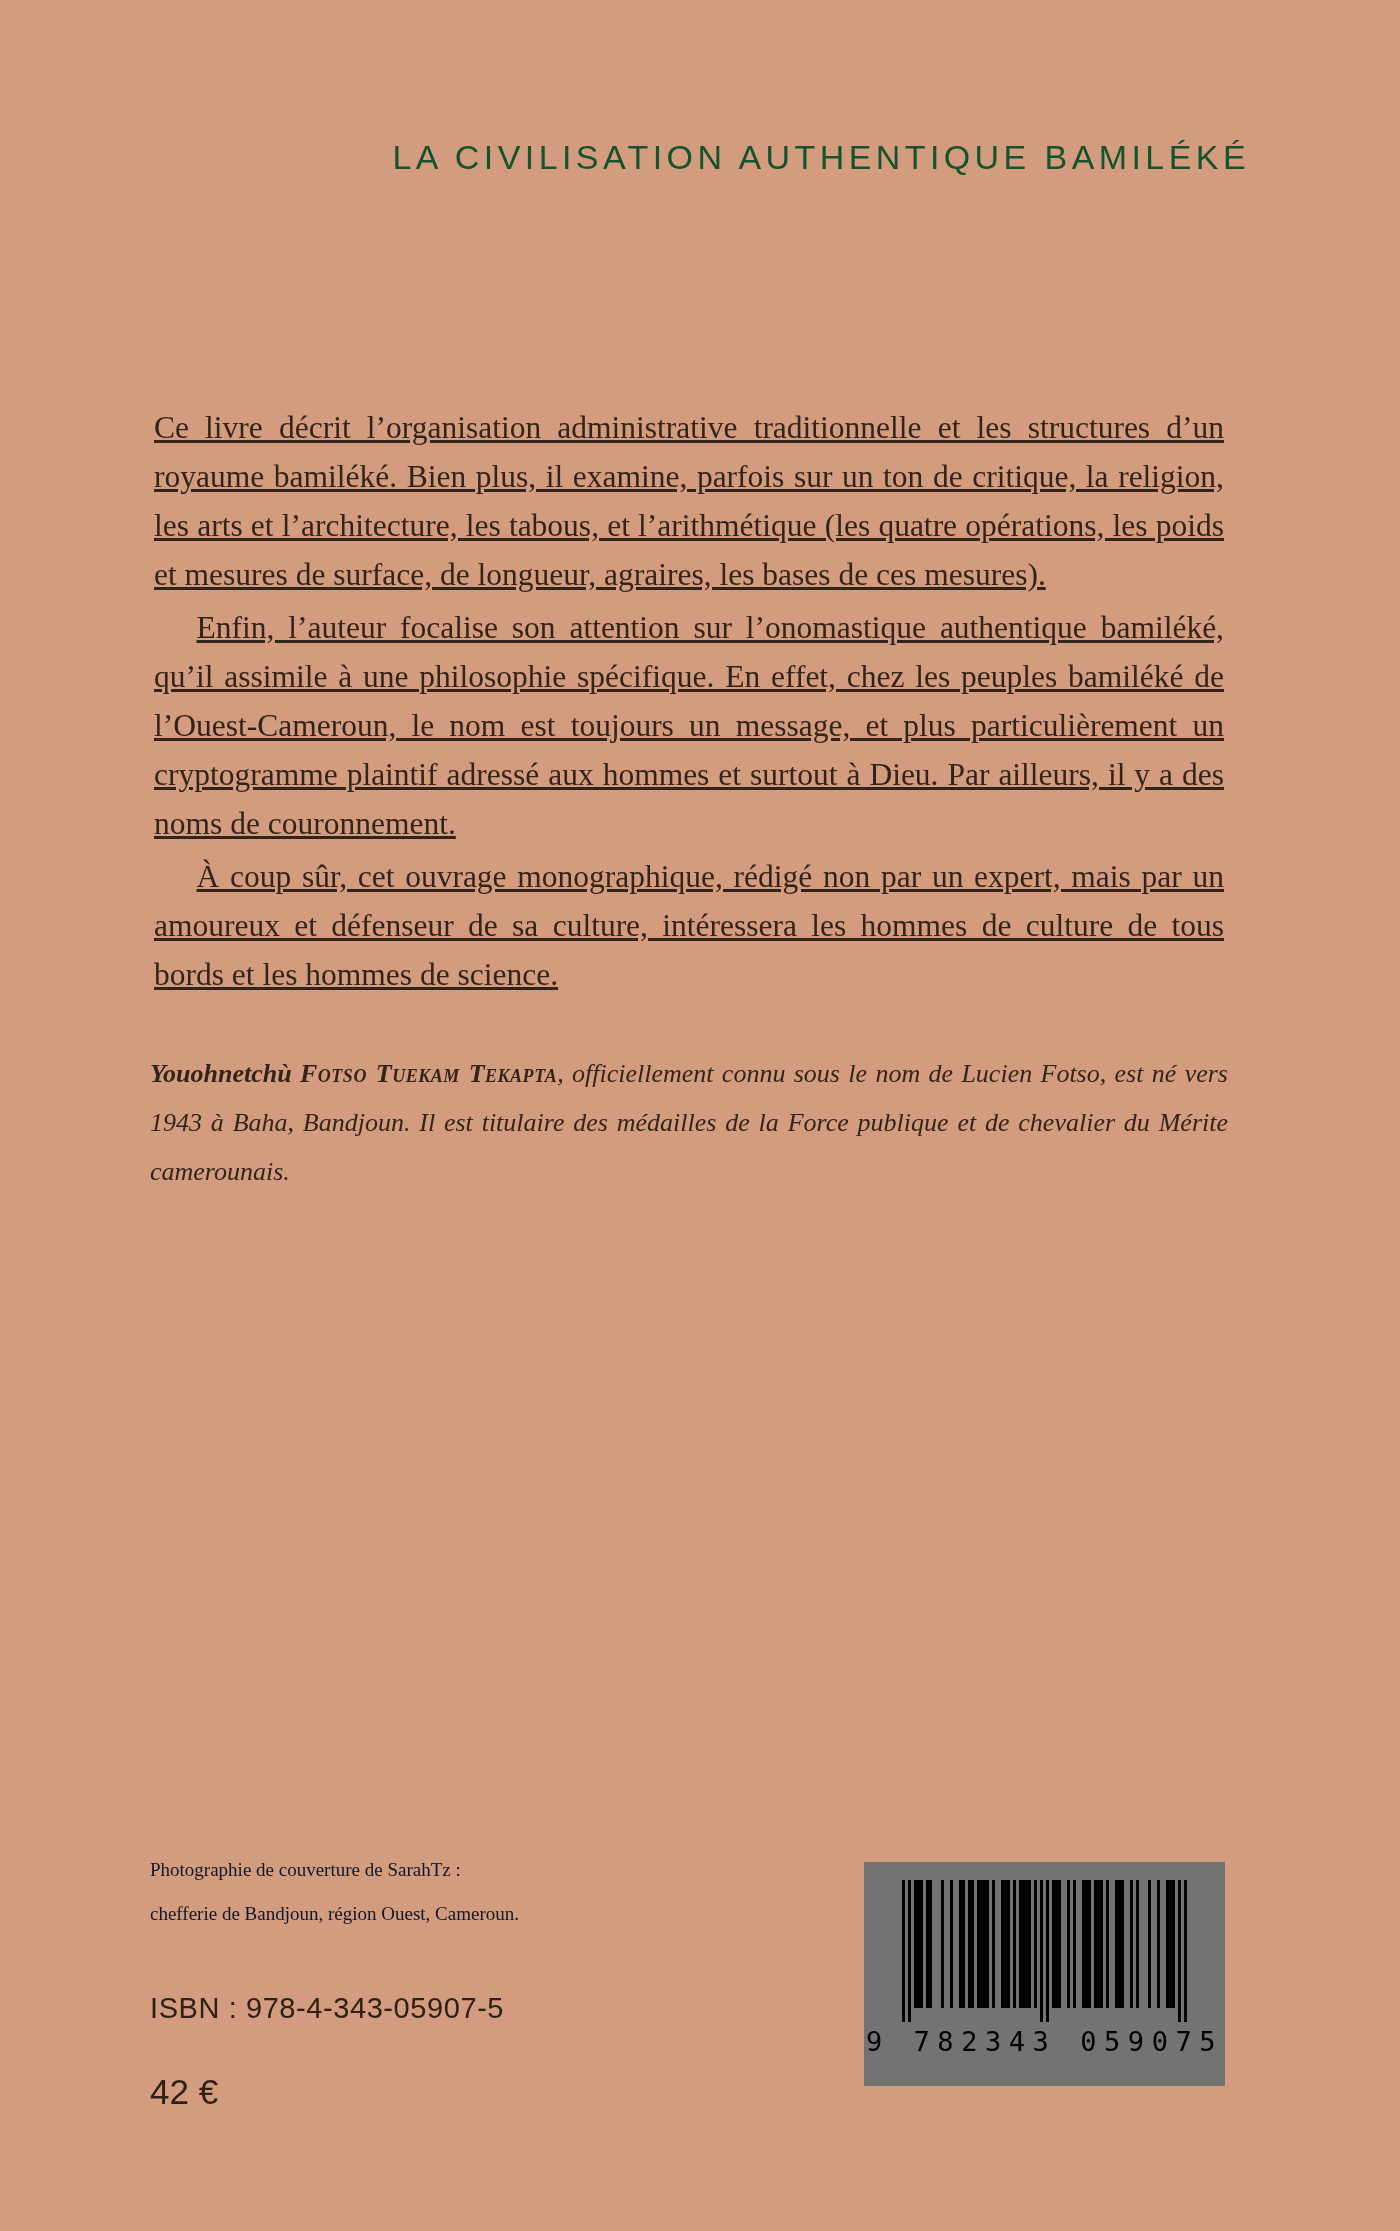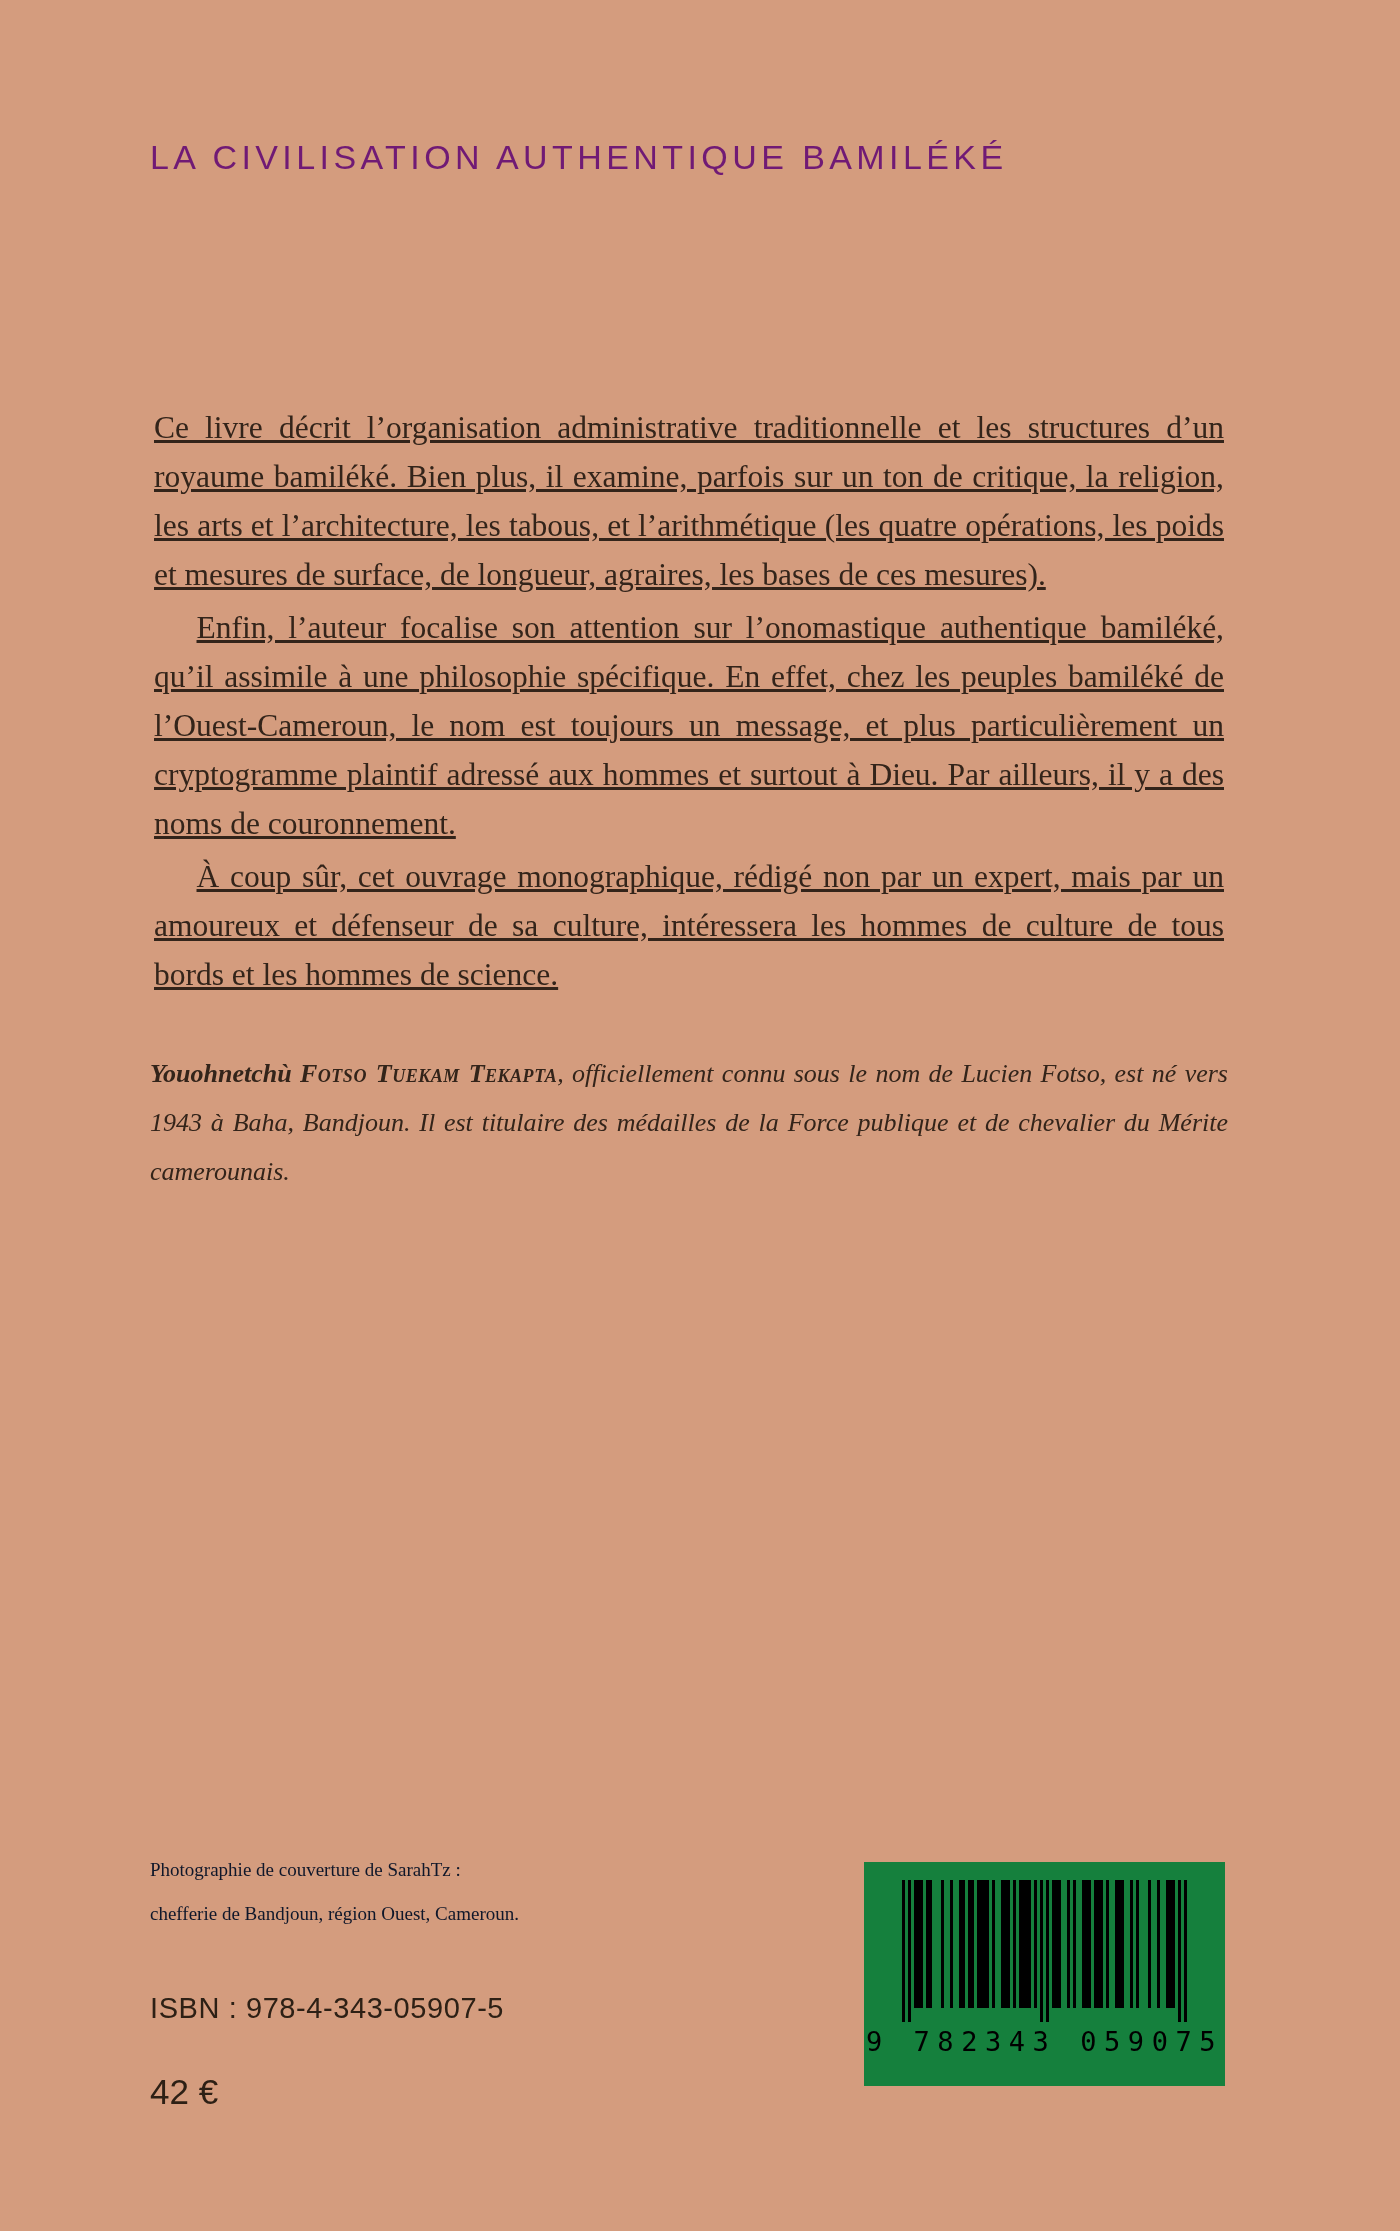--- a/index.html
+++ b/index.html
@@ -7,26 +7,26 @@
     position:relative;
     width:1400px;height:2231px;
     margin:0 auto;
     background:#d49c7e;
     color:#33241a;
     overflow:hidden;
     font-family:"Liberation Serif", serif;
   }
   .title{
     margin:138px 150px 0 150px;
-    text-align:left;
+    text-align:right;
     font-family:"Liberation Sans", sans-serif;
     font-weight:500;
     font-size:34px;
     letter-spacing:0.13em;
-    color:#701a75;
+    color:#14532d;
   }
   .body-text{
     margin:226px 172px 0 150px;
     font-size:31.5px;
     line-height:49px;
     text-align:justify;
   }
   .body-text p{margin:4px;text-decoration:underline;}
   .body-text p.indented{text-indent:1.35em;}
   .bio{
@@ -63,21 +63,21 @@
     position:absolute;
     left:150px;top:2072px;
     font-family:"Liberation Sans", sans-serif;
     font-size:35px;
     color:#2d2015;
   }
   .barcode-box{
     position:absolute;
     left:864px;top:1862px;
     width:361px;height:224px;
-    background:#15803d;
+    background:#737373;
     box-sizing:border-box;
     padding:18px 0 0 0;
     display:flex;
     flex-direction:column;
     align-items:center;
   }
   .barcode-bars{
     display:flex;
     align-items:flex-start;
   }

